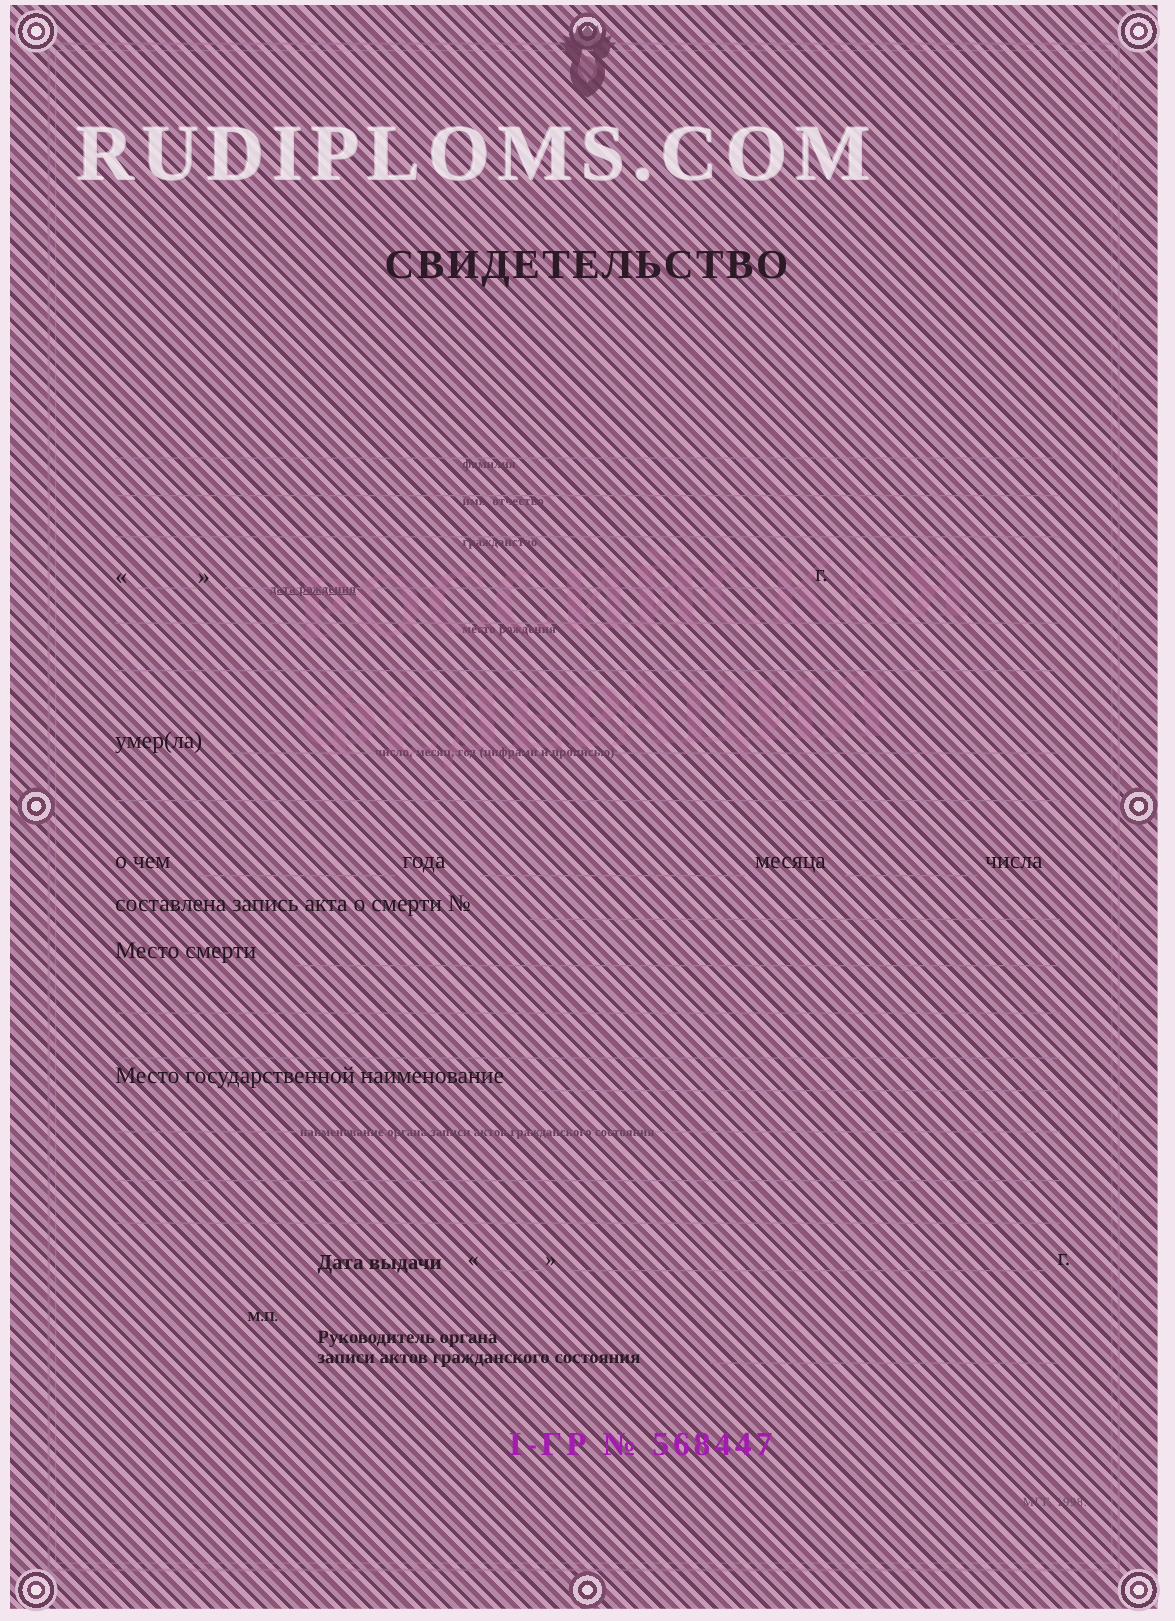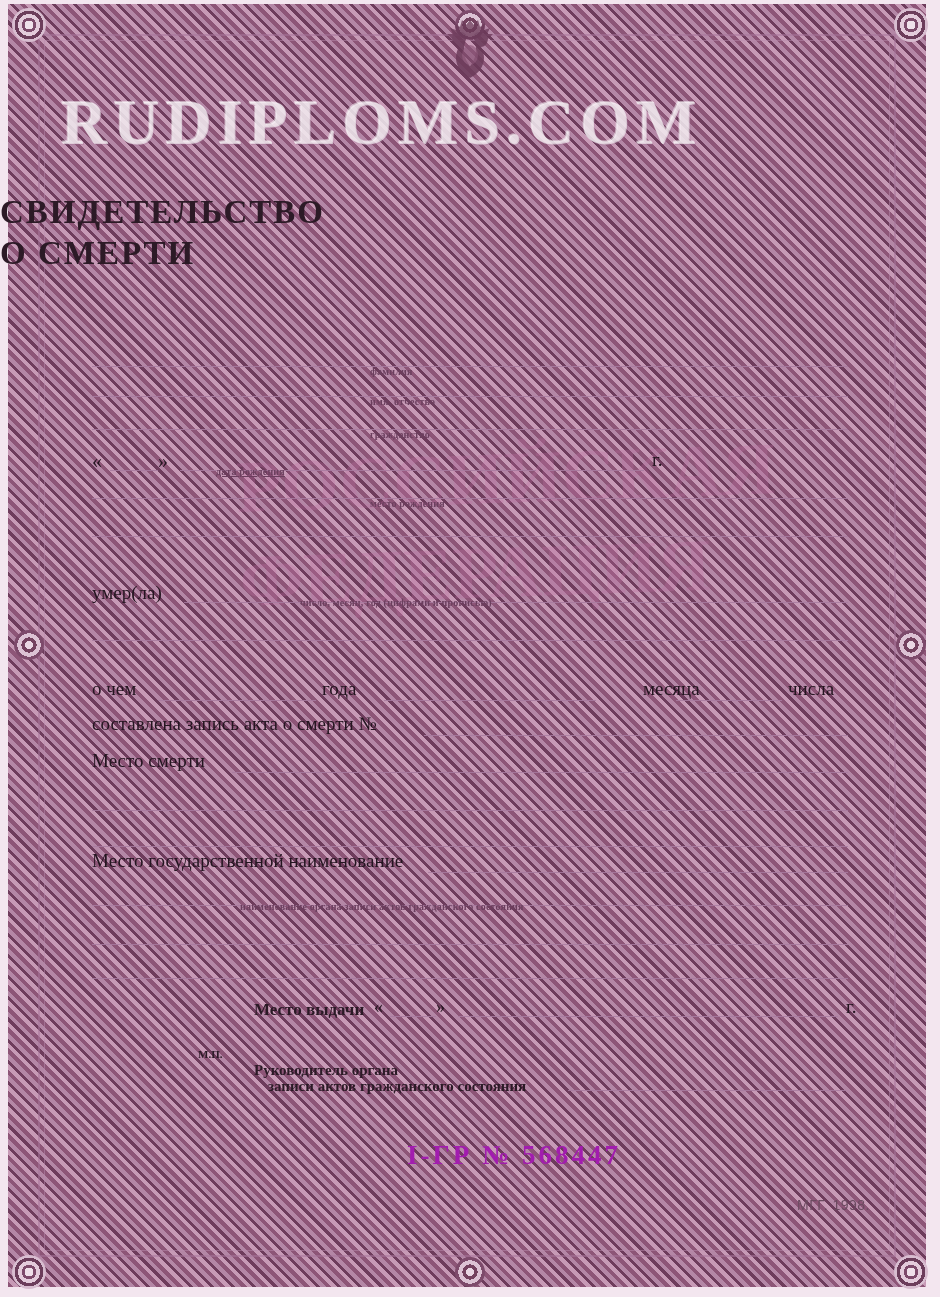--- a/index.html
+++ b/index.html
@@ -171,20 +171,21 @@
     transform: rotate(-2deg);
     pointer-events: none;
     white-space: nowrap;
   }
 
   
   .title {
     position: absolute;
     left: 0; top: 192px;
     width: 940px;
+    text-align: center;
     color: #2c1a26;
     font-family: "Liberation Serif", serif;
     font-weight: 700;
     font-size: 33px;
     letter-spacing: 2px;
     line-height: 41px;
   }
 
   
   .line {
@@ -232,22 +233,22 @@
     font-family: "Liberation Serif", serif;
     font-weight: 700;
     font-size: 27px;
     letter-spacing: 3px;
     color: #a21caf;
     padding-left: 44px;
   }
   .printmark {
     position: absolute;
     right: 70px; top: 1197px;
-    font-family: Liberation Sans, sans-serif;
-    font-size: 14px;
+    font-family: Liberation Serif, serif;
+    font-size: 10px;
     color: #6b4a60;
     letter-spacing: .5px;
   }
 </style>
 </head>
 <body>
 
 <div class="page">
 
   <div class="paper"></div>
@@ -280,21 +281,20 @@
   </div>
 
   <div class="wm-top">RUDIPLOMS.COM</div>
   <div class="wm-center">
     <div>РОССИЙСКАЯ</div>
     <div>ФЕДЕРАЦИЯ</div>
   </div>
 
   <div class="title">
     <div>СВИДЕТЕЛЬСТВО</div>
-    <div>О СМЕРТИ</div>
   </div>
 
   <div class="line" style="left:92px; top:366px; width:756px;"></div>
   <div class="fld" style="left:100px; top:344px; width:740px; text-align:center;"></div>
   <div class="cap" style="left:370px; top:366px; width:200px;">фамилия</div>
 
   <div class="line" style="left:92px; top:396px; width:756px;"></div>
   <div class="fld" style="left:100px; top:374px; width:740px; text-align:center;"></div>
   <div class="cap" style="left:370px; top:396px; width:200px;">имя, отчество</div>
 
@@ -325,21 +325,21 @@
   <div class="cap" style="left:300px; top:597px; width:420px;">число, месяц, год (цифрами и прописью)</div>
 
   <div class="line" style="left:92px; top:640px; width:756px;"></div>
 
   <div class="fld" style="left:92px; top:678px;">о чем</div>
   <div class="line" style="left:158px; top:700px; width:158px;"></div>
   <div class="fld" style="left:160px; top:678px; width:152px; text-align:center;"></div>
   <div class="fld" style="left:322px; top:678px;">года</div>
   <div class="line" style="left:384px; top:700px; width:212px;"></div>
   <div class="fld" style="left:386px; top:678px; width:206px; text-align:center;"></div>
-  <div class="fld" style="left:604px; top:678px;margin-left:39px;">месяца</div>
+  <div class="fld" style="left:604px; top:678px;">месяца</div>
   <div class="line" style="left:676px; top:700px; width:106px;"></div>
   <div class="fld" style="left:678px; top:678px; width:100px; text-align:center;"></div>
   <div class="fld" style="left:788px; top:678px;">числа</div>
 
   <div class="fld" style="left:92px; top:713px;">составлена запись акта о смерти №</div>
   <div class="line" style="left:424px; top:735px; width:424px;"></div>
   <div class="fld" style="left:430px; top:713px; width:412px;"></div>
 
   <div class="fld" style="left:92px; top:750px;">Место смерти</div>
   <div class="line" style="left:232px; top:772px; width:616px;"></div>
@@ -351,31 +351,31 @@
   <div class="line" style="left:428px; top:872px; width:420px;"></div>
   <div class="fld" style="left:434px; top:850px; width:408px;"></div>
 
   <div class="line" style="left:92px; top:905px; width:756px;"></div>
   <div class="fld" style="left:100px; top:883px; width:740px; text-align:center;"></div>
   <div class="cap" style="left:240px; top:901px; width:460px;">наименование органа записи актов гражданского состояния</div>
 
   <div class="line" style="left:92px; top:944px; width:756px;"></div>
   <div class="line" style="left:92px; top:978px; width:756px;"></div>
 
-  <div class="fld-sm" style="left:254px; top:1000px; font-size:17px;">Место выдачи</div>
+  <div class="fld-sm" style="left:254px; top:1000px; font-size:17px;">Дата выдачи</div>
   <div class="quote" style="left:374px; top:997px; font-size:18px;">«</div>
   <div class="line" style="left:390px; top:1016px; width:46px;"></div>
   <div class="fld" style="left:392px; top:996px; width:42px; text-align:center;"></div>
   <div class="quote" style="left:436px; top:997px; font-size:18px;">»</div>
   <div class="line" style="left:458px; top:1016px; width:380px;"></div>
   <div class="fld" style="left:462px; top:996px; width:372px; text-align:center;"></div>
   <div class="fld" style="left:846px; top:996px;">г.</div>
 
   <div class="fld-sm" style="left:198px; top:1048px; font-size:11px;">М.П.</div>
   <div class="fld-sm" style="left:254px; top:1062px; font-size:15px;">Руководитель органа</div>
-  <div class="fld-sm" style="left:268px; top:1078px; font-size:15px;">записи актов гражданского состояния</div>
+  <div class="fld-sm" style="left:254px; top:1078px; font-size:15px;">записи актов гражданского состояния</div>
   <div class="line" style="left:568px; top:1090px; width:278px;"></div>
   <div class="fld" style="left:572px; top:1068px; width:270px; text-align:center;"></div>
 
   <div class="serial">I-ГР   №  568447</div>
   <div class="printmark">МГГ. 1998.</div>
 
 </div>
 
 </body></html>

